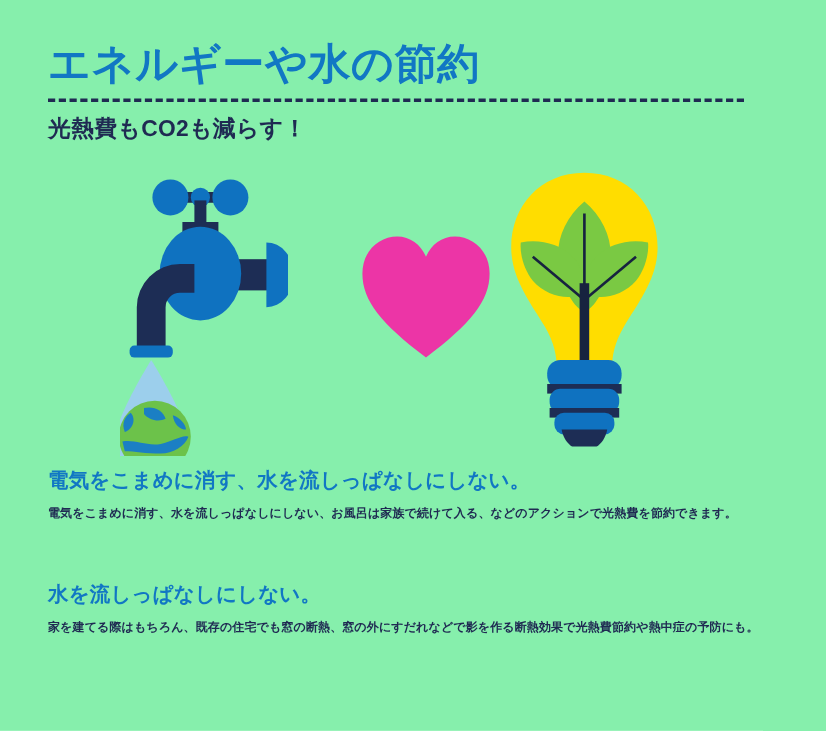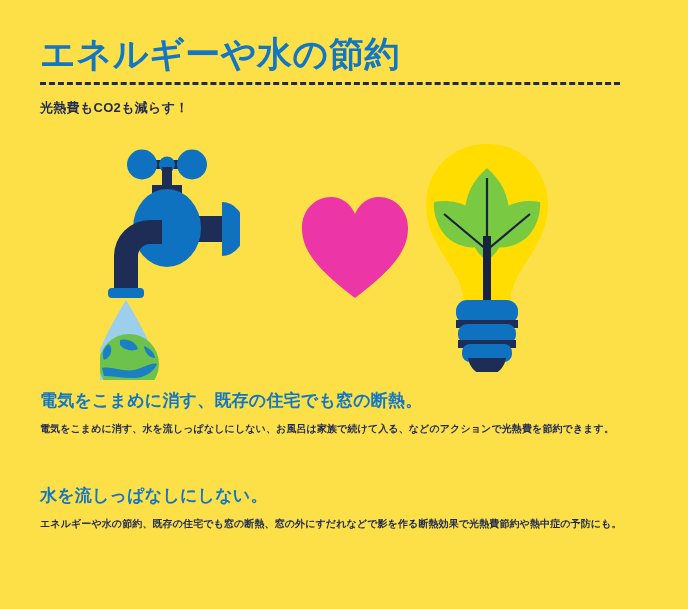--- a/index.html
+++ b/index.html
@@ -10,21 +10,21 @@
     background: #ffffff;
     font-family: "Liberation Sans", "DejaVu Sans", sans-serif;
     overflow: hidden;
     position: relative;
   }
 
   .page {
     position: relative;
     width: 688px;
     height: 609px;
-    background: #fde047;
+    background: #86efac;
   }
 
   
   .header {
     position: absolute;
     left: 40px;
     top: 34px;
     width: 600px;
   }
 
@@ -38,22 +38,22 @@
   }
 
   .divider {
     margin-top: 9px;
     width: 580px;
     height: 0;
     border-top: 3px dashed #1f2a52;
   }
 
   .sub-title {
-    margin-top: 14px;
-    font-size: 13px;
+    margin-top: 9px;
+    font-size: 19px;
     font-weight: 900;
     color: #1f2a52;
     letter-spacing: 0.3px;
     white-space: nowrap;
   }
 
   
   .illustrations {
     position: absolute;
     left: 0;
@@ -188,22 +188,22 @@
         <rect x="38" y="184" width="58" height="20" rx="9" fill="#0f72c0"></rect>
         <rect x="38" y="200" width="58" height="8" fill="#1d2d55"></rect>
         <rect x="42" y="204" width="50" height="18" rx="8" fill="#0f72c0"></rect>
 
         <path d="M48 218 C 50 230, 60 236, 67 236 C 74 236, 84 230, 86 218 Z" fill="#1d2d55"></path>
       </svg>
     </div>
   </div>
 
   <div class="body-block block-1">
-    <div class="section-heading">電気をこまめに消す、既存の住宅でも窓の断熱。</div>
+    <div class="section-heading">電気をこまめに消す、水を流しっぱなしにしない。</div>
     <div class="section-body">電気をこまめに消す、水を流しっぱなしにしない、お風呂は家族で続けて入る、などのアクションで光熱費を節約できます。</div>
   </div>
 
   <div class="body-block block-2">
     <div class="section-heading">水を流しっぱなしにしない。</div>
-    <div class="section-body">エネルギーや水の節約、既存の住宅でも窓の断熱、窓の外にすだれなどで影を作る断熱効果で光熱費節約や熱中症の予防にも。</div>
+    <div class="section-body">家を建てる際はもちろん、既存の住宅でも窓の断熱、窓の外にすだれなどで影を作る断熱効果で光熱費節約や熱中症の予防にも。</div>
   </div>
 
 </div>
 
 </body></html>

